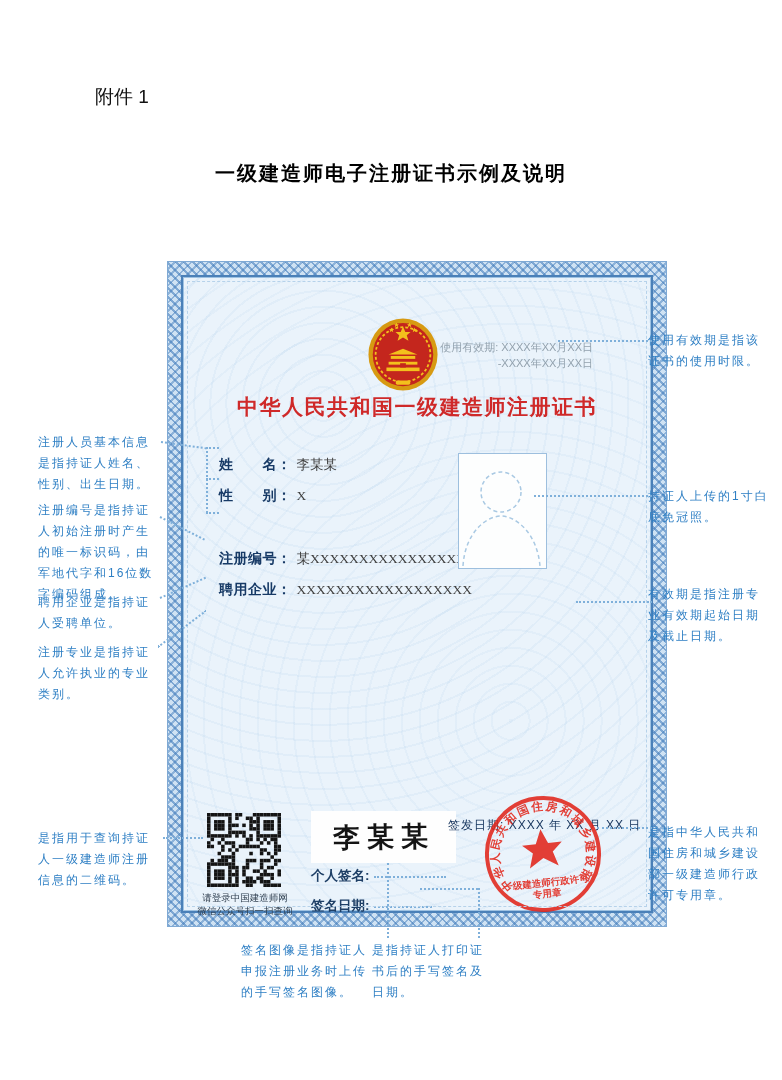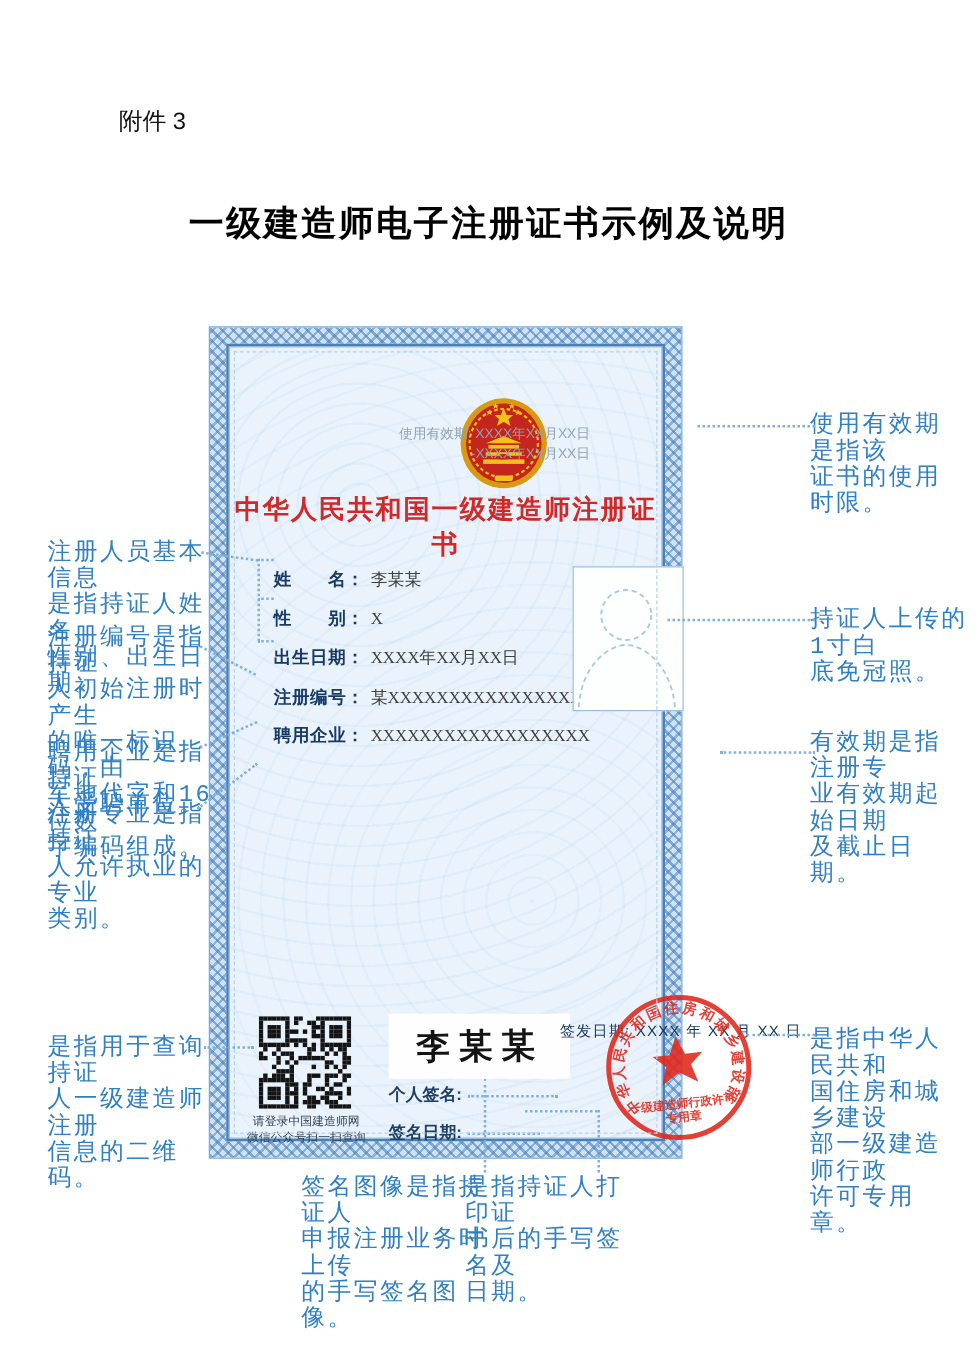--- a/index.html
+++ b/index.html
@@ -3,24 +3,24 @@
 <meta charset="utf-8">
 <style>
   html,body{margin:0;padding:0;}
   body{width:782px;height:1080px;position:relative;background:#ffffff;
        font-family:"Liberation Sans","DejaVu Sans",sans-serif;overflow:hidden;}
   .abs{position:absolute;}
 
   
   #attachment{left:95px;top:84px;font-size:19px;color:#111;}
   #main-title{left:0;top:160px;width:100%;text-align:center;font-family:"Liberation Serif","DejaVu Serif",serif;
-              font-weight:700;font-size:28px;letter-spacing:2px;color:#000;}
+              font-weight:700;font-size:20px;letter-spacing:2px;color:#000;}
 
   
-  #cert{left:168px;top:262px;width:377px;height:664px;box-sizing:border-box;
+  #cert{left:168px;top:262px;width:498px;height:664px;box-sizing:border-box;
         background:
           repeating-linear-gradient(45deg, rgba(60,120,185,.55) 0 2px, rgba(255,255,255,0) 2px 6px),
           repeating-linear-gradient(-45deg, rgba(60,120,185,.45) 0 2px, rgba(255,255,255,0) 2px 6px),
           #cfe2f3;
         outline:1px solid #7fa9d4;}
   #cert-inner{position:absolute;inset:13px;border:2px solid #4a80b8;box-shadow:0 0 0 1px #9ec2e2 inset;
         background:
           repeating-radial-gradient(circle at 30% 20%, rgba(140,185,225,.10) 0 2px, rgba(0,0,0,0) 2px 16px),
           repeating-radial-gradient(circle at 70% 70%, rgba(140,185,225,.09) 0 2px, rgba(0,0,0,0) 2px 18px),
           #eaf3fb;}
@@ -44,41 +44,41 @@
   .sig-row{position:absolute;left:128px;font-size:13.5px;font-weight:700;color:#1e3f66;white-space:nowrap;}
   .leader{display:inline-block;vertical-align:middle;border-bottom:2px dotted #7fb0da;height:1px;margin-left:4px;}
 
   #issuer{left:265px;top:538px;width:186px;text-align:center;color:#14335c;}
   .issuer-line{font-weight:700;font-size:16px;letter-spacing:5px;line-height:30px;white-space:nowrap;}
   #issue-date{font-size:12px;letter-spacing:1px;margin-top:2px;white-space:nowrap;text-align:right;}
 
   #seal{left:300px;top:517px;width:120px;height:120px;opacity:.88;transform:rotate(-6deg);}
 
   
-  .ann{position:absolute;color:#2e7fc4;font-size:19px;letter-spacing:2px;line-height:21px;white-space:pre-line;font-family:Liberation Mono, monospace;}
+  .ann{position:absolute;color:#2e7fc4;font-size:12px;letter-spacing:2px;line-height:21px;white-space:pre-line;}
   #ann-l1{left:38px;top:432px;width:140px;}
   #ann-l2{left:38px;top:500px;width:140px;}
   #ann-l3{left:38px;top:592px;width:140px;}
   #ann-l4{left:38px;top:642px;width:140px;}
   #ann-l5{left:38px;top:828px;width:140px;}
   #ann-r1{left:648px;top:330px;width:124px;}
   #ann-r2{left:648px;top:486px;width:128px;}
   #ann-r3{left:648px;top:584px;width:124px;}
   #ann-r4{left:648px;top:822px;width:124px;}
   #ann-b1{left:222px;top:940px;width:152px;margin-left:19px;}
   #ann-b2{left:372px;top:940px;width:140px;}
 
   
   .dh{position:absolute;height:0;border-top:2px dotted #7fb0da;transform-origin:left center;}
   .dv{position:absolute;width:0;border-left:2px dotted #7fb0da;}
 </style>
 </head>
 <body>
 
-<div class="abs" id="attachment">附件 3</div>
+<div class="abs" id="attachment">附件 1</div>
 <div class="abs" id="main-title">一级建造师电子注册证书示例及说明</div>
 
 <div class="abs" id="cert">
   <div id="cert-inner">
 
     <svg class="abs" id="emblem" style="left:184px;top:40px;width:72px;height:78px;" viewBox="0 0 100 108">
       <ellipse cx="50" cy="52" rx="48" ry="50" fill="#d79a12"></ellipse>
       <ellipse cx="50" cy="52" rx="42" ry="44" fill="#c4261d"></ellipse>
       <circle cx="50" cy="52" r="38" fill="none" stroke="#f3c01c" stroke-width="2.5" stroke-dasharray="4 3"></circle>
       <polygon transform="translate(50,24) scale(1.1)" fill="#f3c01c" points="0,-10 2.94,-3.09 9.51,-3.09 4.76,1.18 6.88,8.09 0,3.82 -6.88,8.09 -4.76,1.18 -9.51,-3.09 -2.94,-3.09"></polygon>
@@ -99,23 +99,20 @@
       <div>-XXXX年XX月XX日</div>
     </div>
 
     <div class="abs" id="cert-title">中华人民共和国一级建造师注册证书</div>
 
     <div class="field" style="top:178px;text-align:right;">
       <span class="lbl">姓　　名：</span><span class="val">李某某</span>
     </div>
     <div class="field" style="top:209px;">
       <span class="lbl">性　　别：</span><span class="val">X</span>
-    </div>
-    <div class="field" style="top:240px;">
-      <span class="lbl">出生日期：</span><span class="val">XXXX年XX月XX日</span>
     </div>
     <div class="field" style="top:272px;">
       <span class="lbl">注册编号：</span><span class="val">某XXXXXXXXXXXXXXXXX</span>
     </div>
     <div class="field" style="top:303px;">
       <span class="lbl">聘用企业：</span><span class="val">XXXXXXXXXXXXXXXXXX</span>
     </div>
 
     <div class="abs" id="photo">
       <svg width="85" height="112" viewBox="0 0 85 112">

